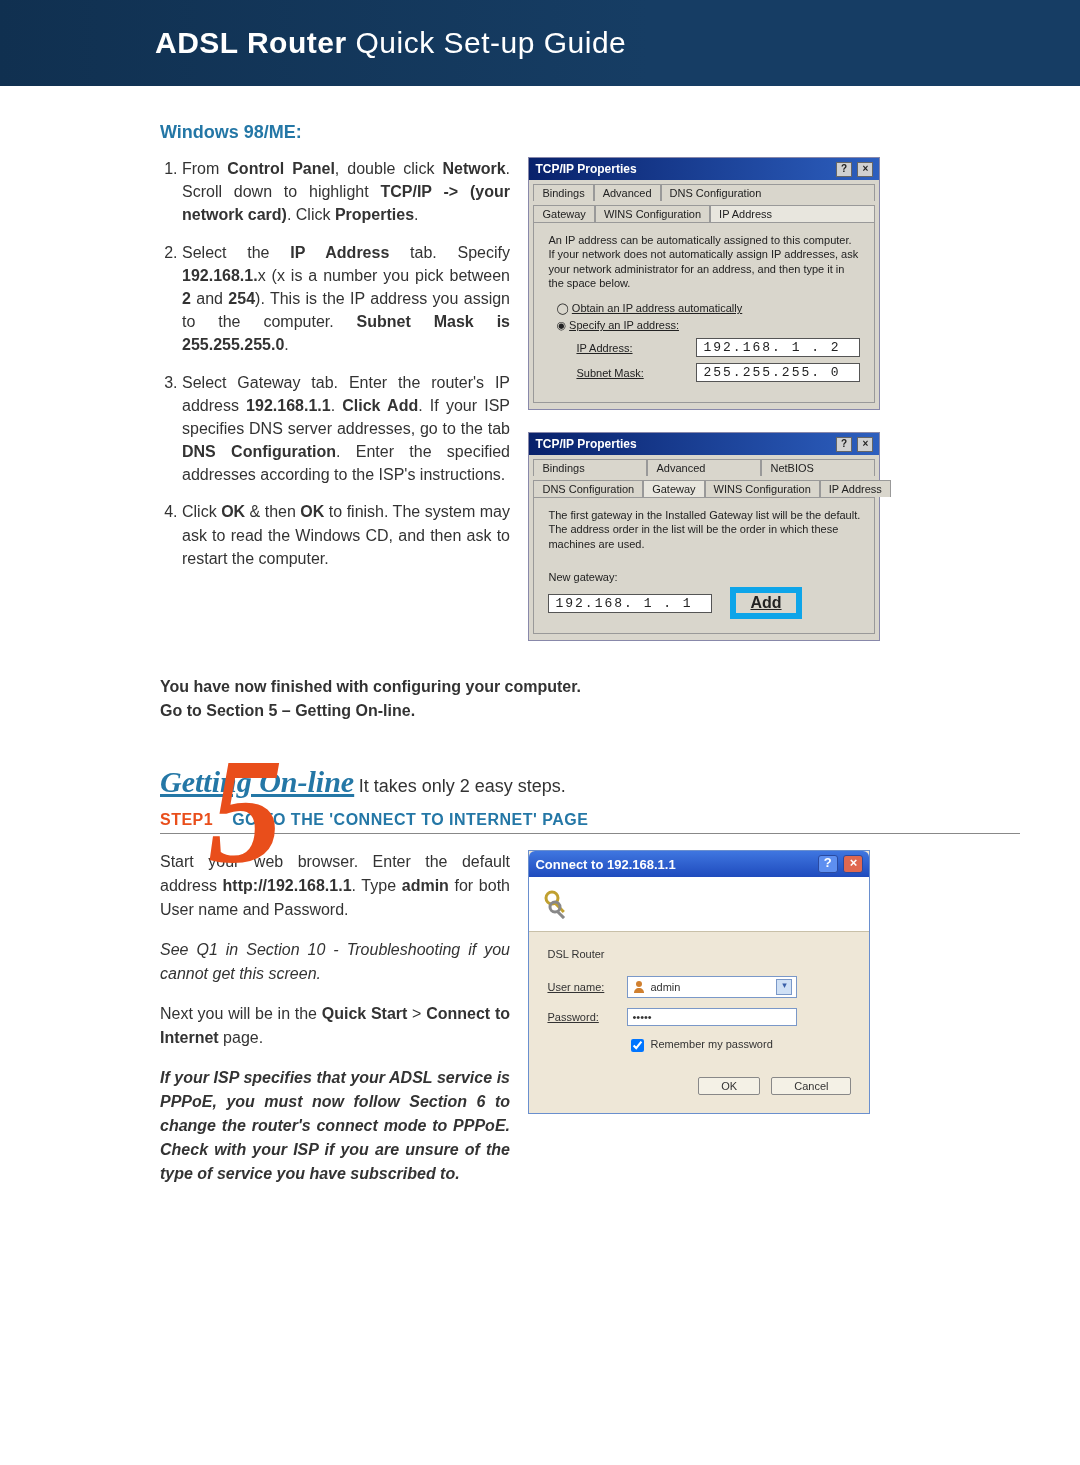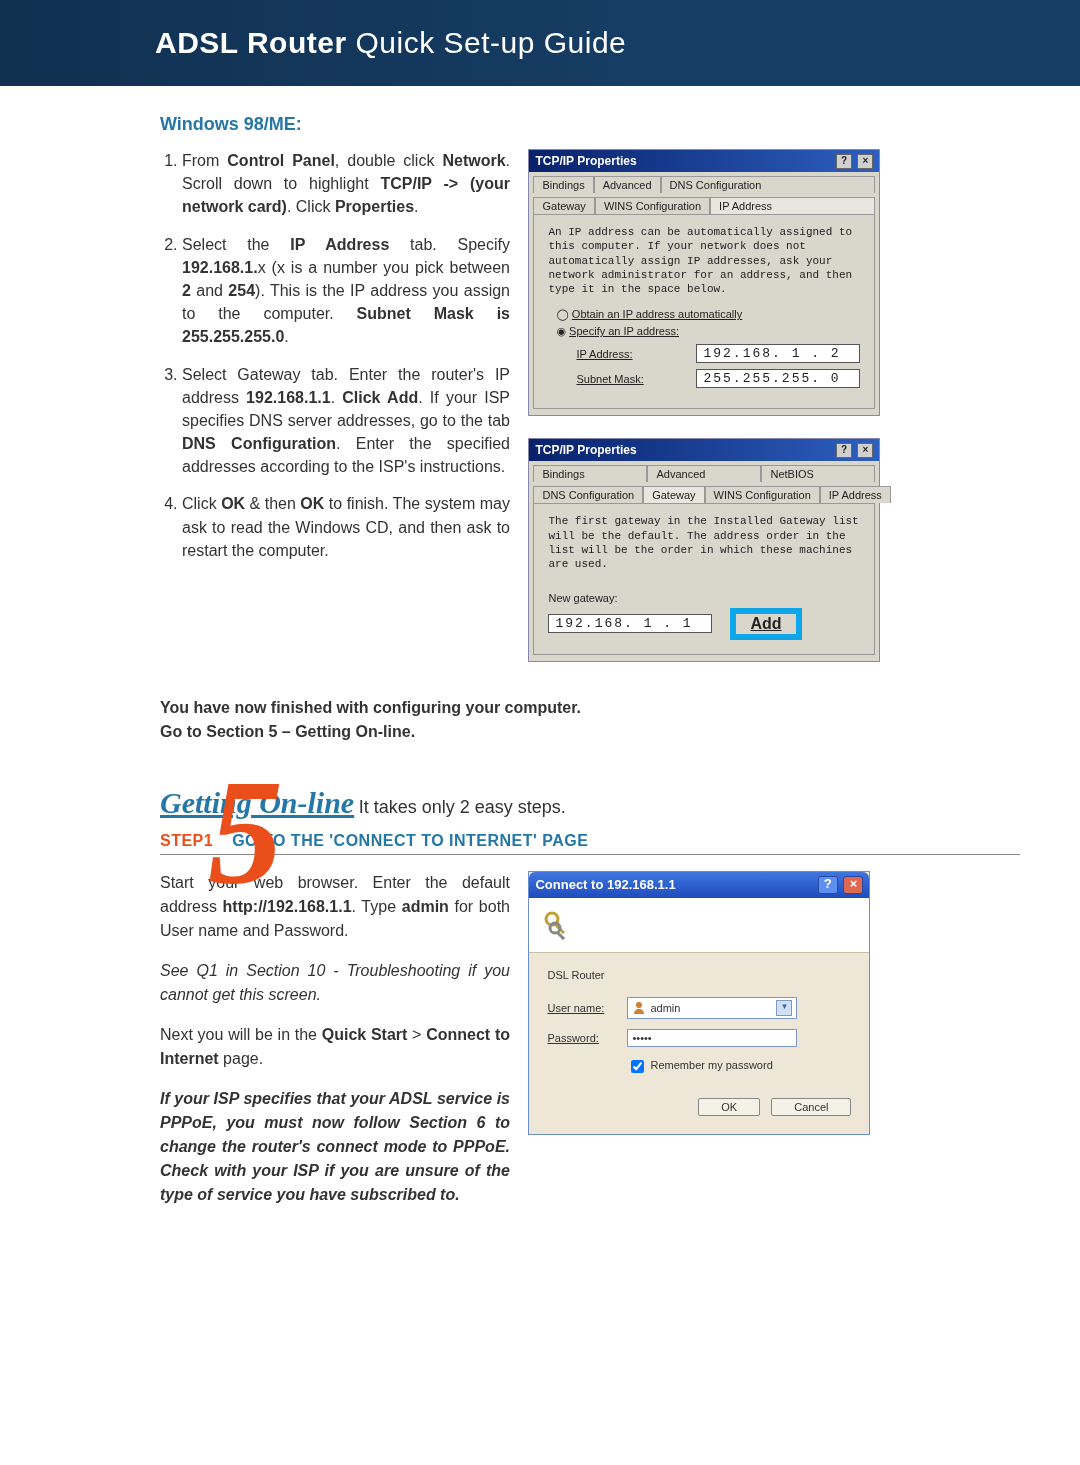--- a/index.html
+++ b/index.html
@@ -12,21 +12,21 @@
   }
   .topbar {
     background: linear-gradient(to right, #103050 0%, #163d64 60%, #163d64 100%);
     color: #fff;
     padding: 26px 0 26px 155px;
     font-size: 30px;
     letter-spacing: .5px;
   }
   .topbar .bold { font-weight: 700; }
   .content {
-    padding: 28px 60px 50px 160px;
+    padding: 36px 60px 50px 160px;
     position: relative;
   }
   .section-h {
     color: #2477a6;
     font-weight: 700;
     font-size: 18px;
     margin-bottom: 14px;
   }
   .col-left {
     width: 350px;
@@ -86,21 +86,21 @@
     white-space:nowrap;
   }
   .tab-row .tab.active { background:#e8e6de; font-weight:400; }
   .dlg-body {
     border:1px solid #999;
     margin:0 4px 6px 4px;
     padding:10px 14px 14px 14px;
     background:#d9d6cc;
     min-height:110px;
   }
-  .dlg-body p { margin:0 0 12px 0; line-height:1.3;font-family:Liberation Mono, monospace; }
+  .dlg-body p { margin:0 0 12px 0; line-height:1.3; }
   .radio-row { margin:4px 0 4px 8px; }
   .radio-row .u { text-decoration: underline; }
   .field-row { margin:6px 0 6px 28px; display:flex; align-items:center;gap:48px; }
   .field-row label { width:80px; text-decoration:underline; }
   .ipbox {
     border:1px solid #555; background:#fff;
     padding:1px 6px;
     font-family: "Courier New", monospace;
     font-size:13px; letter-spacing:2px;
     min-width:150px; display:inline-block;

